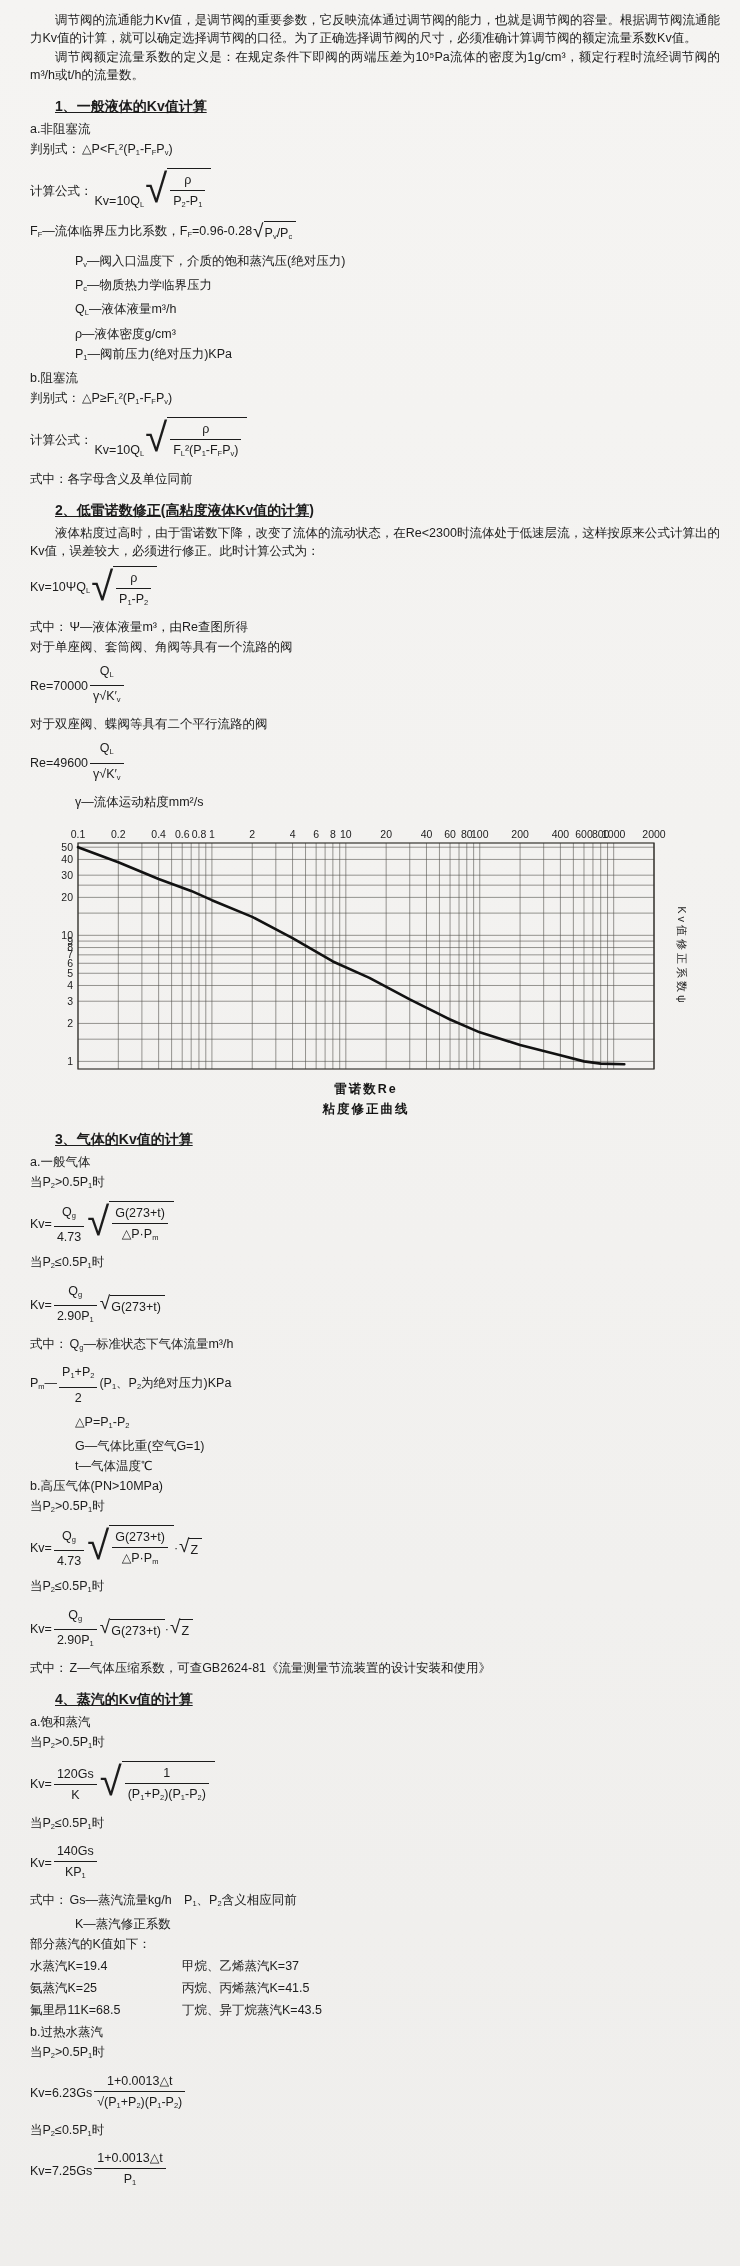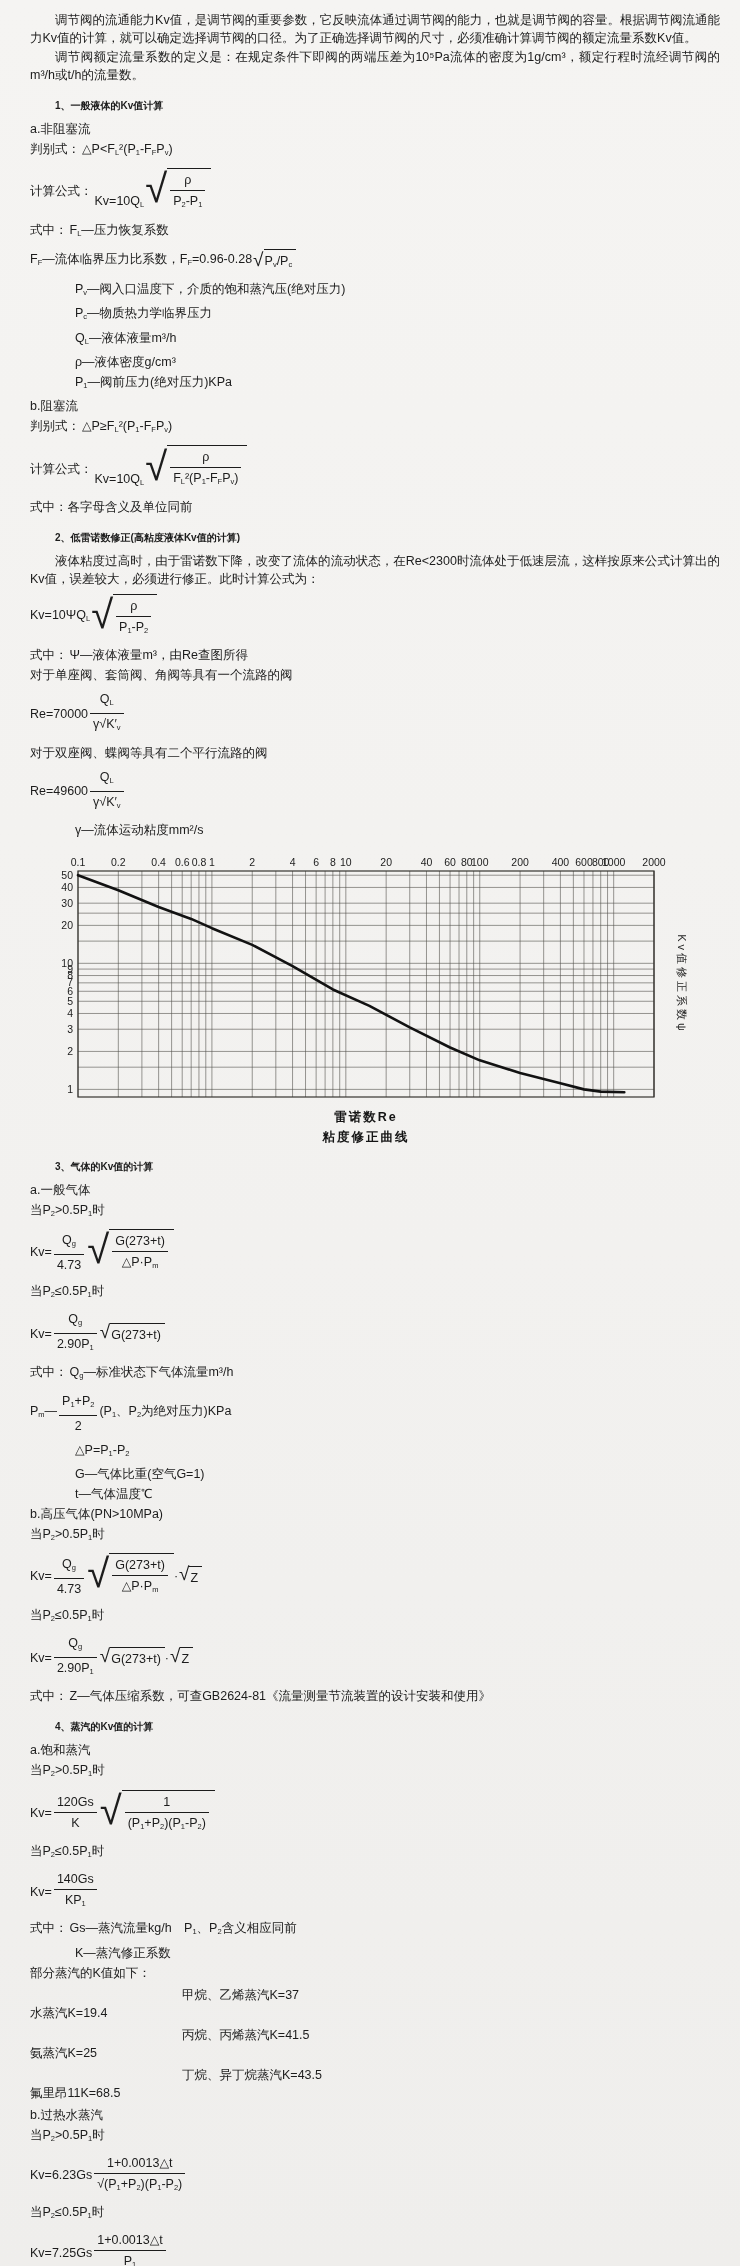--- a/index.html
+++ b/index.html
@@ -3,36 +3,36 @@
 <meta charset="utf-8">
 <style>
   html,body{margin:0;padding:0;background:#e9e8e6;}
   .page{position:relative;width:740px;height:2266px;box-sizing:border-box;overflow:hidden;
         background:linear-gradient(180deg,#f5f4f2 0%,#f2f1ef 55%,#efeeec 100%);
         color:#1c1c1c;font-family:"Liberation Sans",sans-serif;
         font-size:12.5px;line-height:18px;padding:10px 20px 16px 30px;}
   p{margin:0;}
   .ind{text-indent:2em;text-align:justify;}
   .para{margin:1px 0;}
-  h3.sec{font-size:10px;font-weight:bold;margin:13px 0 5px 25px;line-height:18px;}
+  h3.sec{font-size:14px;font-weight:bold;margin:13px 0 5px 25px;line-height:18px;text-decoration:underline;}
   .line{margin:2px 0;}
   .def{margin-left:45px;}
   .lbl{margin-right:2px;text-align:right;}
   .fline{display:flex;align-items:center;margin:6px 0;flex-wrap:nowrap;}
   .fline .lbl{white-space:nowrap;}
   sub{font-size:0.6em;vertical-align:-0.3em;letter-spacing:0;}
   .frac{display:inline-block;vertical-align:middle;text-align:center;margin:0 2px;}
   .frac .fn{display:block;border-bottom:1px solid #1c1c1c;padding:0 3px 1px 3px;}
   .frac .fd{display:block;padding:1px 3px 0 3px;}
   .sqrt{display:inline-flex;align-items:center;margin-left:1px;}
   .sqrt .rad{font-size:19px;line-height:14px;transform:translateY(-2px);}
   .sqrt.tall .rad{font-size:40px;line-height:20px;font-weight:100;transform:translateY(-3px);}
   .sqrt .rcd{border-top:1px solid #1c1c1c;padding:2px 4px 0 1px;}
   .krow{display:flex;margin:4px 0;}
-  .krow .kc1{width:152px;margin-top:18px;}
+  .krow .kc1{width:152px;}
   .chart-wrap{margin:10px 0 4px 2px;text-align:right;}
   .chart-wrap svg{display:block;}
   .tick{font-size:10.5px;fill:#1c1c1c;}
   .ctitle{font-size:12.5px;fill:#141414;font-weight:bold;letter-spacing:2px;}
   .ylab2{font-size:11px;fill:#1c1c1c;letter-spacing:3px;}
 </style>
 </head>
 <body>
 
 <div class="page">
@@ -43,21 +43,20 @@
   <h3 class="sec">1、一般液体的Kv值计算</h3>
   <div class="line">a.非阻塞流</div>
   <div class="line"><span class="lbl">判别式：</span><span>△P&lt;F<sub>L</sub>²(P<sub>1</sub>-F<sub>F</sub>P<sub>v</sub>)</span></div>
   <div class="fline">
       <span class="lbl">计算公式：</span>
       <span><span>Kv=10Q<sub>L</sub></span><span class="sqrt tall">
           <span class="rad">√</span>
           <span class="rcd"><span class="frac"><span class="fn">ρ</span><span class="fd">P<sub>2</sub>-P<sub>1</sub></span></span></span>
         </span></span>
     </div>
-  <div class="line"><span class="lbl">式中：</span><span>F<sub>L</sub>—压力恢复系数</span></div>
   <div class="fline def">
       <span>F<sub>F</sub>—流体临界压力比系数，F<sub>F</sub>=0.96-0.28 </span>
       <span class="sqrt">
         <span class="rad">√</span>
         <span class="rcd"><span>P<sub>v</sub>/P<sub>c</sub></span></span>
       </span>
     </div>
   <div class="line def">P<sub>v</sub>—阀入口温度下，介质的饱和蒸汽压(绝对压力)</div>
   <div class="line def">P<sub>c</sub>—物质热力学临界压力</div>
   <div class="line def">Q<sub>L</sub>—液体液量m³/h</div>

